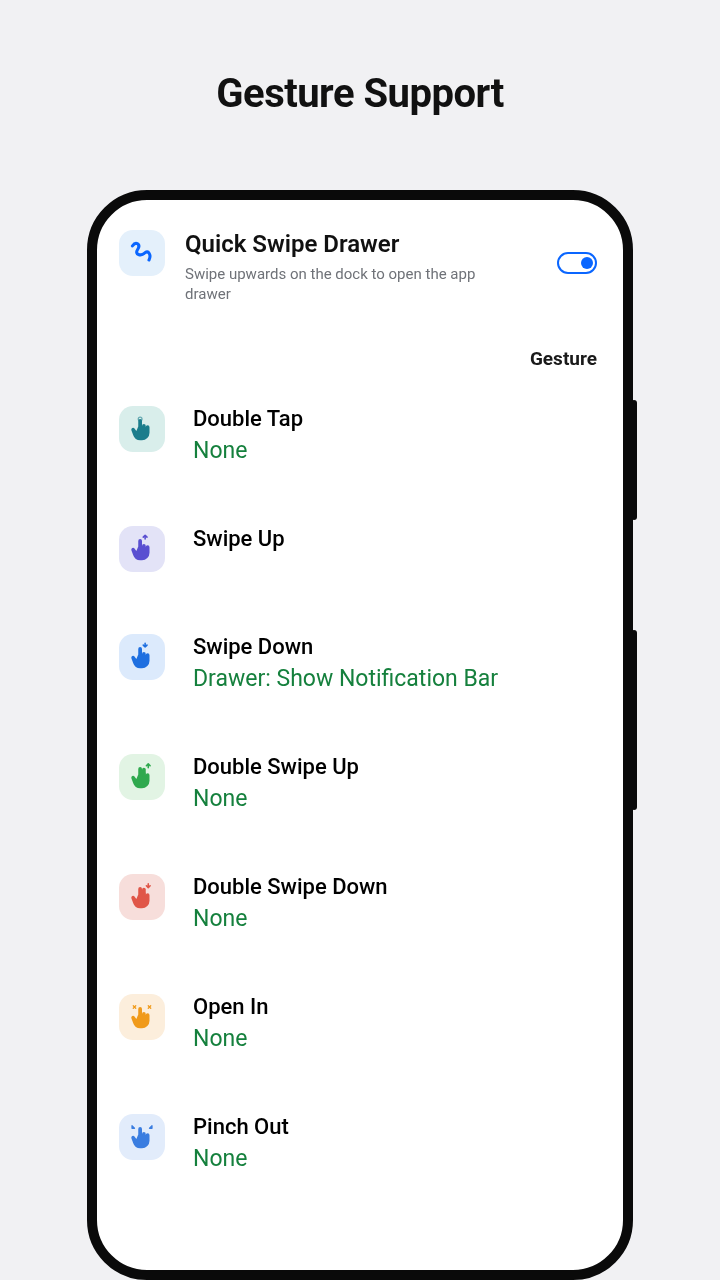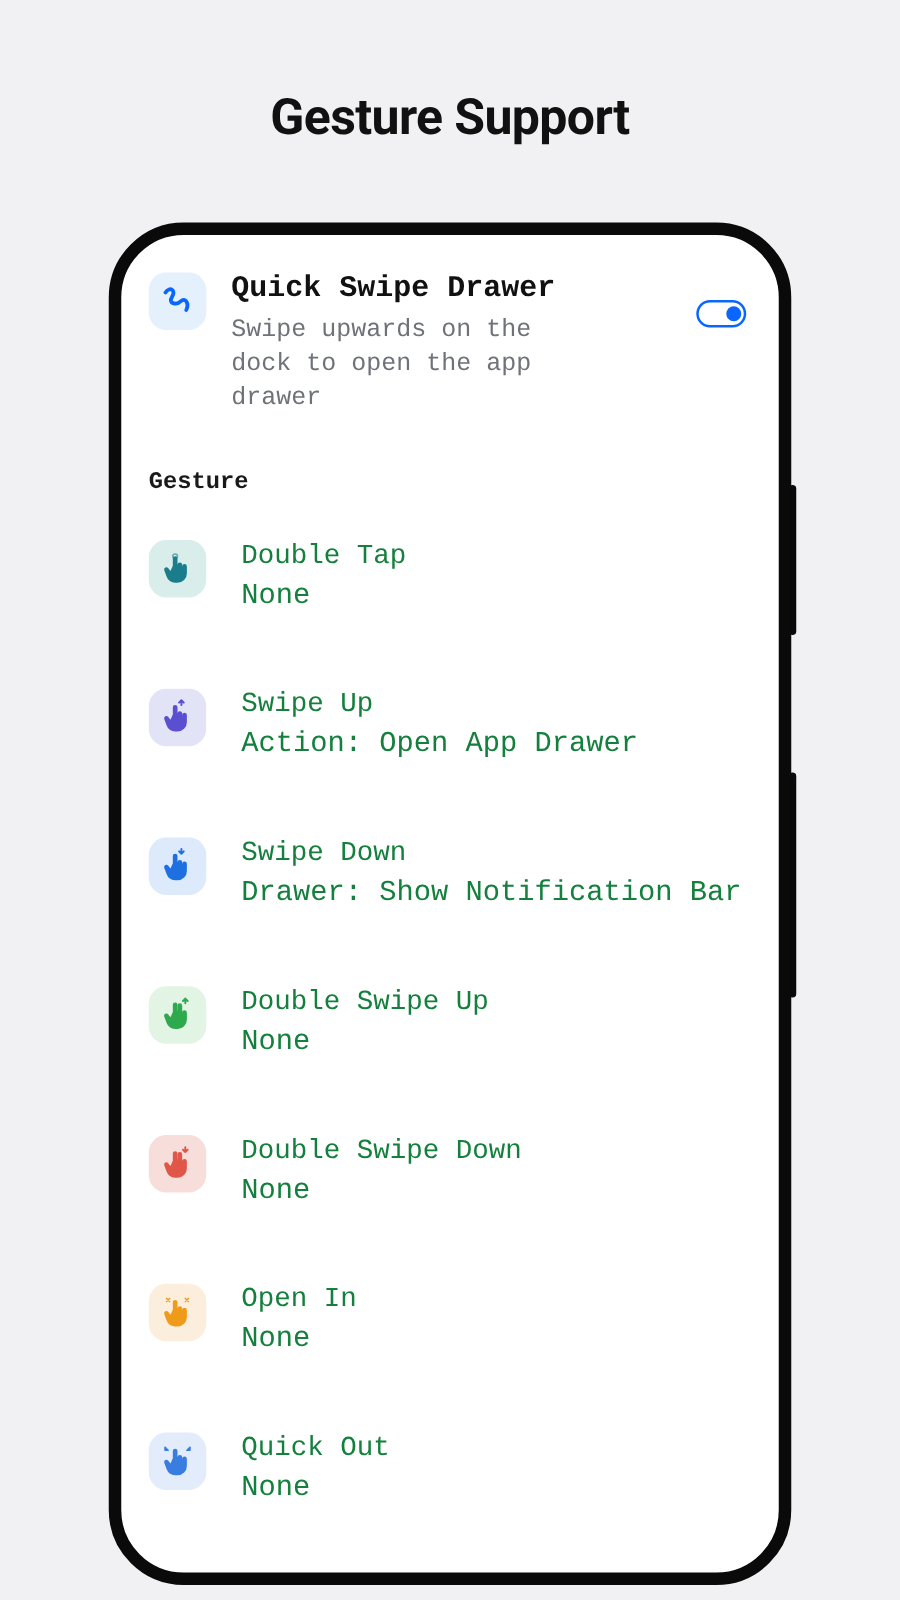--- a/index.html
+++ b/index.html
@@ -14,24 +14,23 @@
     font-size: 40px;
     font-weight: 700;
     color: #111;
     margin-top: 70px;
     letter-spacing: -0.5px;
   }
   .phone-wrap {
     position: absolute;
     left: 50%;
     transform: translateX(-50%);
-    top: 178px;
+    top: 190px;
     width: 546px;
     height: 1090px;
-    font-family: Liberation Mono, monospace;
   }
   .phone-frame {
     position: absolute;
     inset: 0;
     background: #fff;
     border: 10px solid #0a0a0a;
     border-radius: 60px;
     overflow: hidden;
   }
   .side-btn {
@@ -65,21 +64,21 @@
     margin-left: -4px;
   }
   .hero-text { flex: 1; }
   .hero-title {
     font-size: 24px;
     font-weight: 600;
     color: #111;
     margin-bottom: 6px;
   }
   .hero-sub {
-    font-size: 20px;
+    font-size: 15px;
     color: #6f7278;
     line-height: 1.35;
     max-width: 300px;
   }
   .toggle {
     width: 40px;
     height: 22px;
     border: 2.5px solid #0a66ff;
     border-radius: 20px;
     position: relative;
@@ -96,20 +95,21 @@
     background: #0a66ff;
     border-radius: 50%;
   }
 
   .section-head {
     font-size: 19px;
     font-weight: 700;
     color: #1a1a1a;
     margin-top: 42px;
     margin-left: -4px;
+    text-align: right;
   }
 
   .list { margin-top: 36px; }
   .row {
     display: flex;
     align-items: flex-start;
     gap: 28px;
     margin-bottom: 62px;
   }
   .row:last-child { margin-bottom: 0; }
@@ -119,21 +119,21 @@
     border-radius: 14px;
     display: flex;
     align-items: center;
     justify-content: center;
     flex: 0 0 46px;
     margin-left: -4px;
   }
   .row-title {
     font-size: 22px;
     font-weight: 500;
-    color: #15803d;
+    color: #000000;
     margin-bottom: 6px;
   }
   .row-sub {
     font-size: 23px;
     color: #15803d;
   }
 
   
   .bg-teal   { background: #d9eeeb; }
   .bg-lilac  { background: #e3e3f7; }
@@ -188,21 +188,20 @@
           </div>
           <div class="row">
             <div class="ico bg-lilac">
               <svg viewBox="0 0 40 48" class="hand-svg">
                 <path d="M14 20 v-9 a3 3 0 0 1 6 0 v8 a3 3 0 0 1 6 0 v2 a3 3 0 0 1 6 0 v9 a12 12 0 0 1 -12 12 h-3 a12 12 0 0 1 -11 -8 l-3 -8 a3 3 0 0 1 5 -3 l3 4 z" fill="#5a4fd1"></path>
                 <path d="M25 8 l0 -6 m-3 3 l3 -3 l3 3" fill="none" stroke="#5a4fd1" stroke-width="2.5" stroke-linecap="round" stroke-linejoin="round"></path>
               </svg>
             </div>
             <div>
               <div class="row-title">Swipe Up</div>
-              <div class="row-sub">Action: Open App Drawer</div>
             </div>
           </div>
           <div class="row">
             <div class="ico bg-sky">
               <svg viewBox="0 0 40 48" class="hand-svg">
                 <path d="M14 20 v-9 a3 3 0 0 1 6 0 v8 a3 3 0 0 1 6 0 v2 a3 3 0 0 1 6 0 v9 a12 12 0 0 1 -12 12 h-3 a12 12 0 0 1 -11 -8 l-3 -8 a3 3 0 0 1 5 -3 l3 4 z" fill="#1e6fe0"></path>
                 <path d="M25 2 l0 6 m-3 -3 l3 3 l3 -3" fill="none" stroke="#1e6fe0" stroke-width="2.5" stroke-linecap="round" stroke-linejoin="round"></path>
               </svg>
             </div>
             <div>
@@ -251,21 +250,21 @@
           </div>
           <div class="row">
             <div class="ico bg-blue2">
               <svg viewBox="0 0 40 48" class="hand-svg">
                 <path d="M14 20 v-9 a3 3 0 0 1 6 0 v8 a3 3 0 0 1 6 0 v2 a3 3 0 0 1 6 0 v9 a12 12 0 0 1 -12 12 h-3 a12 12 0 0 1 -11 -8 l-3 -8 a3 3 0 0 1 5 -3 l3 4 z" fill="#3a7de0"></path>
                 <path d="M8 10 l-4 -4 m0 4 l4 0 m-4 -4 l0 4" fill="none" stroke="#3a7de0" stroke-width="2" stroke-linecap="round"></path>
                 <path d="M32 10 l4 -4 m0 4 l-4 0 m4 -4 l0 4" fill="none" stroke="#3a7de0" stroke-width="2" stroke-linecap="round"></path>
               </svg>
             </div>
             <div>
-              <div class="row-title">Quick Out</div>
+              <div class="row-title">Pinch Out</div>
               <div class="row-sub">None</div>
             </div>
           </div>
         </div>
 
     </div>
   </div>
 </div>
 
 </body></html>

